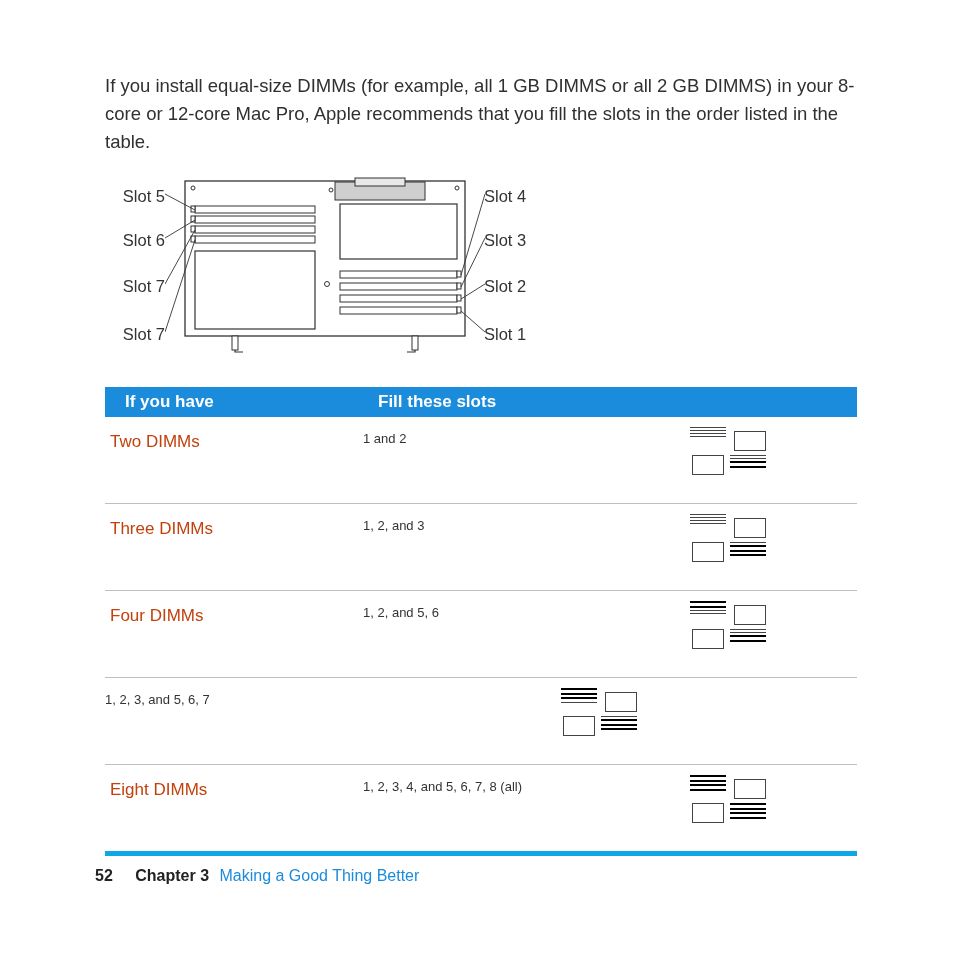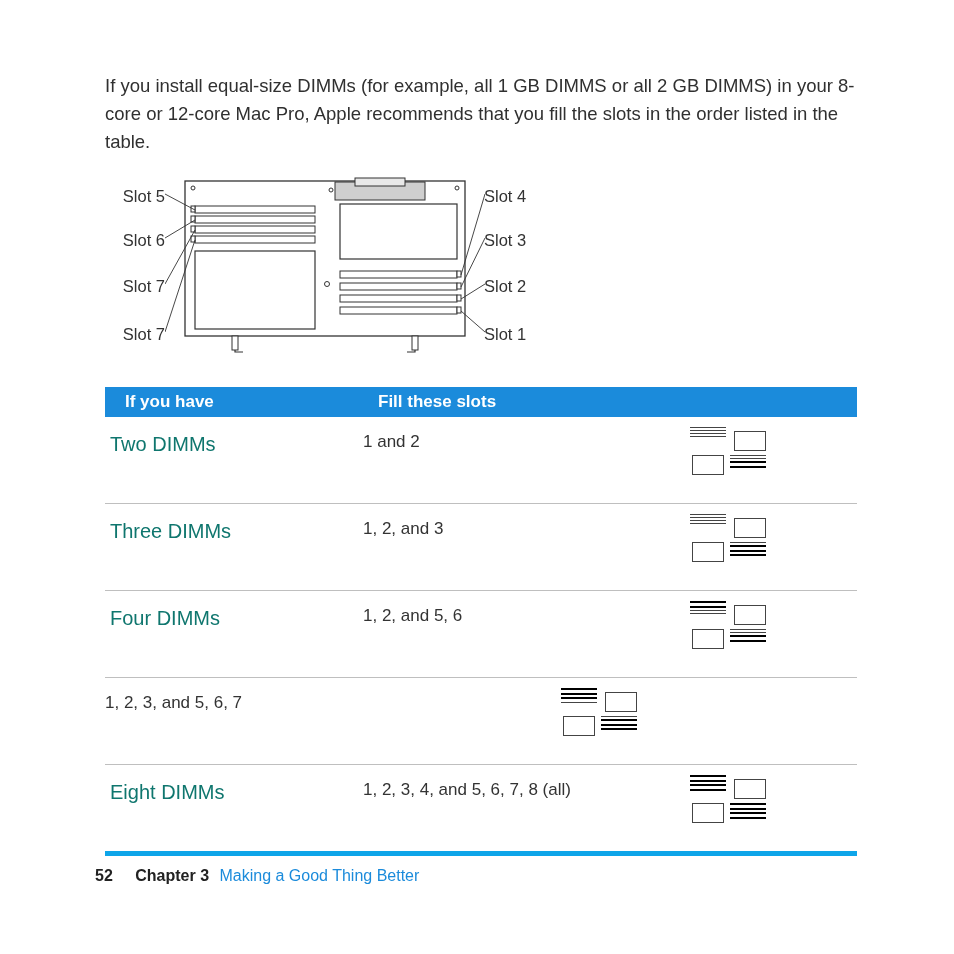--- a/index.html
+++ b/index.html
@@ -71,22 +71,22 @@
   .th1 { width: 253px; padding-left: 20px; }
   .th2 { flex: 1; }
   .trow {
     display: flex;
     align-items: flex-start;
     border-bottom: 1px solid #bfbfbf;
     padding: 10px 0 10px 0;
     min-height: 66px;
   }
   .trow:last-child { border-bottom: 5px solid #0ea5e9; }
-  .td1 { width: 253px; padding-left: 5px; font-size: 20px; color: #0f766e; padding-top: 2px;}
-  .td2 { width: 240px; font-size: 17px; color: #333; padding-top: 2px;}
+  .td1 { width: 253px; padding-left: 5px; font-size: 17px; color: #c2410c; padding-top: 2px;}
+  .td2 { width: 240px; font-size: 13px; color: #333; padding-top: 2px;}
   .td3 { flex: 1; display: flex; justify-content: center; align-items: center; }
 
   
   .mini {
     width: 80px;
     height: 50px;
     position: relative;
   }
   .mini .group {
     position: absolute;

